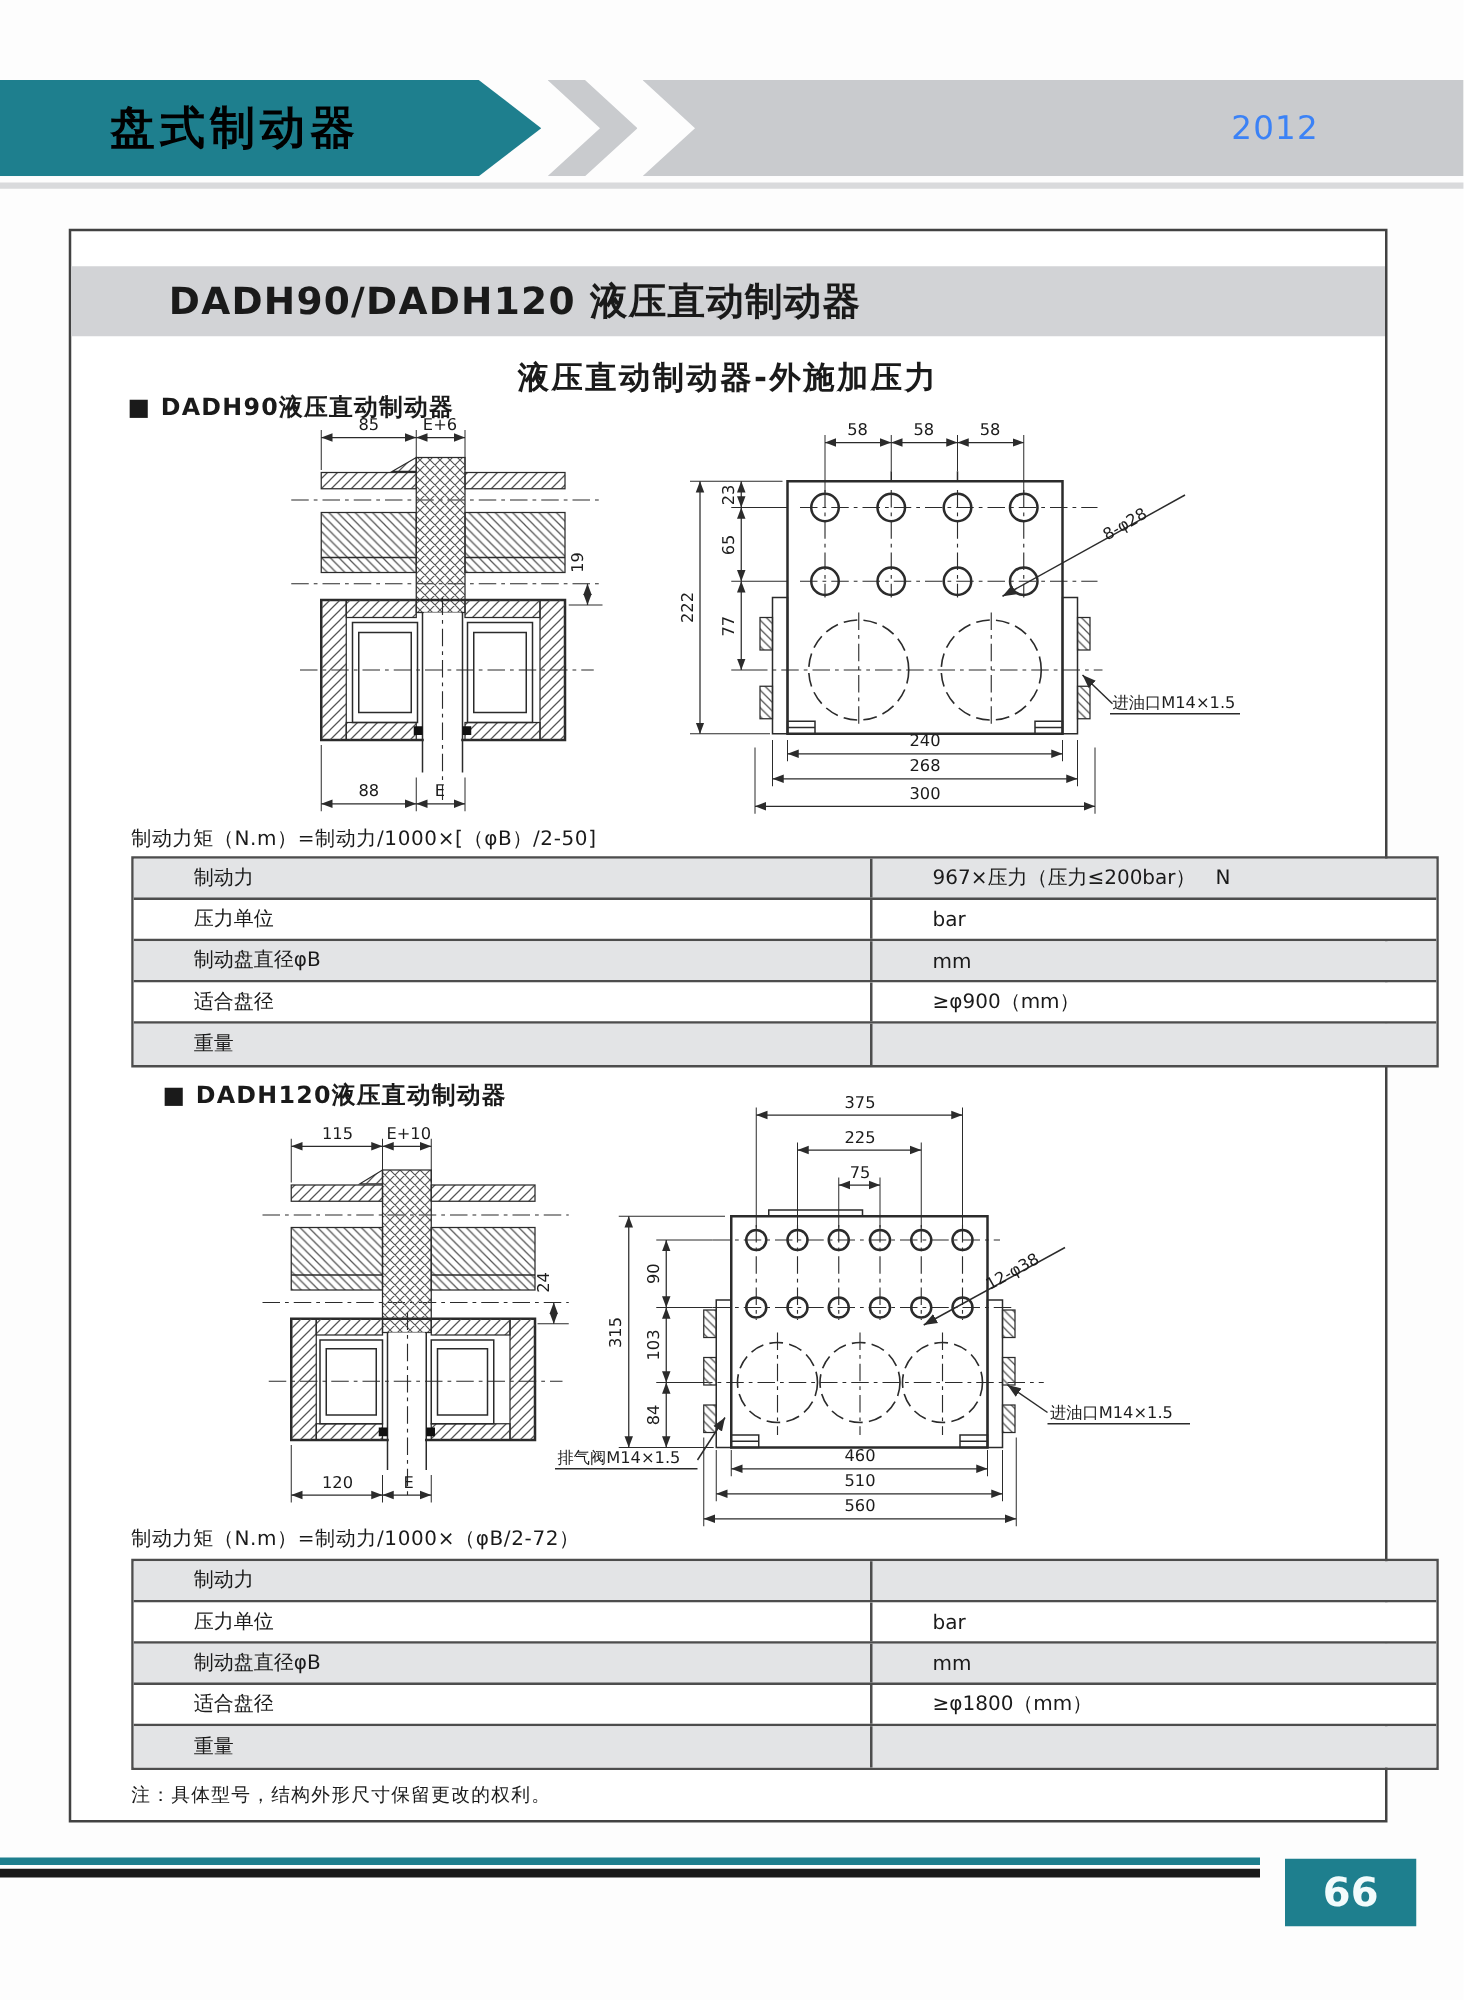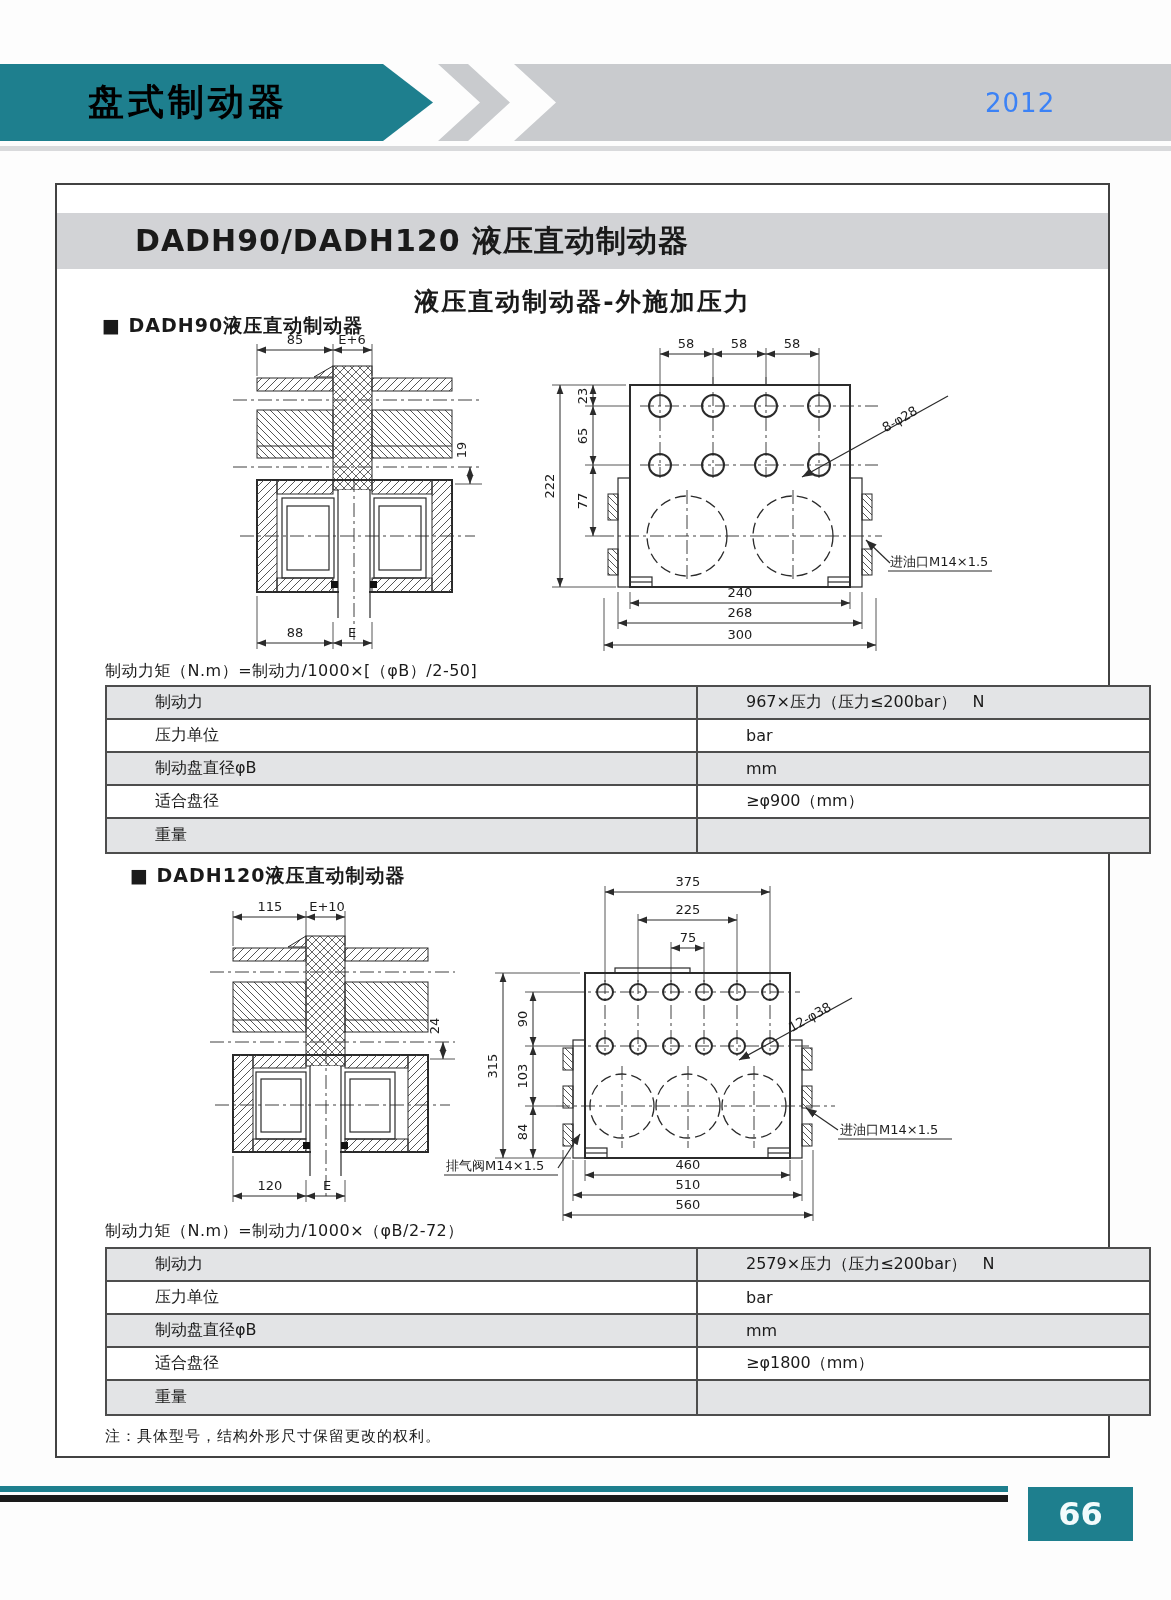--- a/index.html
+++ b/index.html
@@ -98,21 +98,20 @@
         <div class="spec-value"></div>
       </div>
     </div>
 
     <div class="sec-head" style="left:45px; top:678px;margin-left:28px;">■ DADH120液压直动制动器</div>
 
     <div class="formula" style="left:48px; top:1036px;">制动力矩（N.m）=制动力/1000×（φB/2-72）</div>
     <div class="spec-table" style="top:1062px;">
       <div class="spec-row gray">
         <div class="spec-label">制动力</div>
-        <div class="spec-value">2579×压力（压力≤200bar）　N</div>
       </div>
       <div class="spec-row">
         <div class="spec-label">压力单位</div>
         <div class="spec-value">bar</div>
       </div>
       <div class="spec-row gray">
         <div class="spec-label">制动盘直径φB</div>
         <div class="spec-value">mm</div>
       </div>
       <div class="spec-row">

